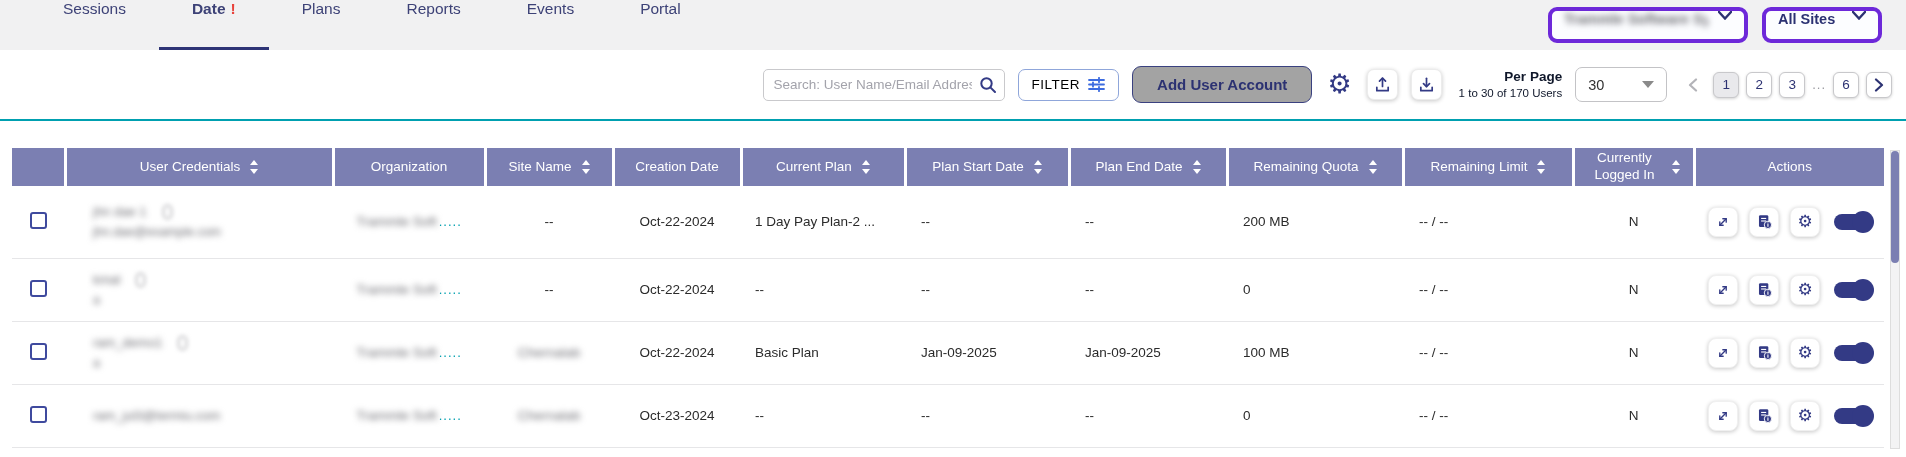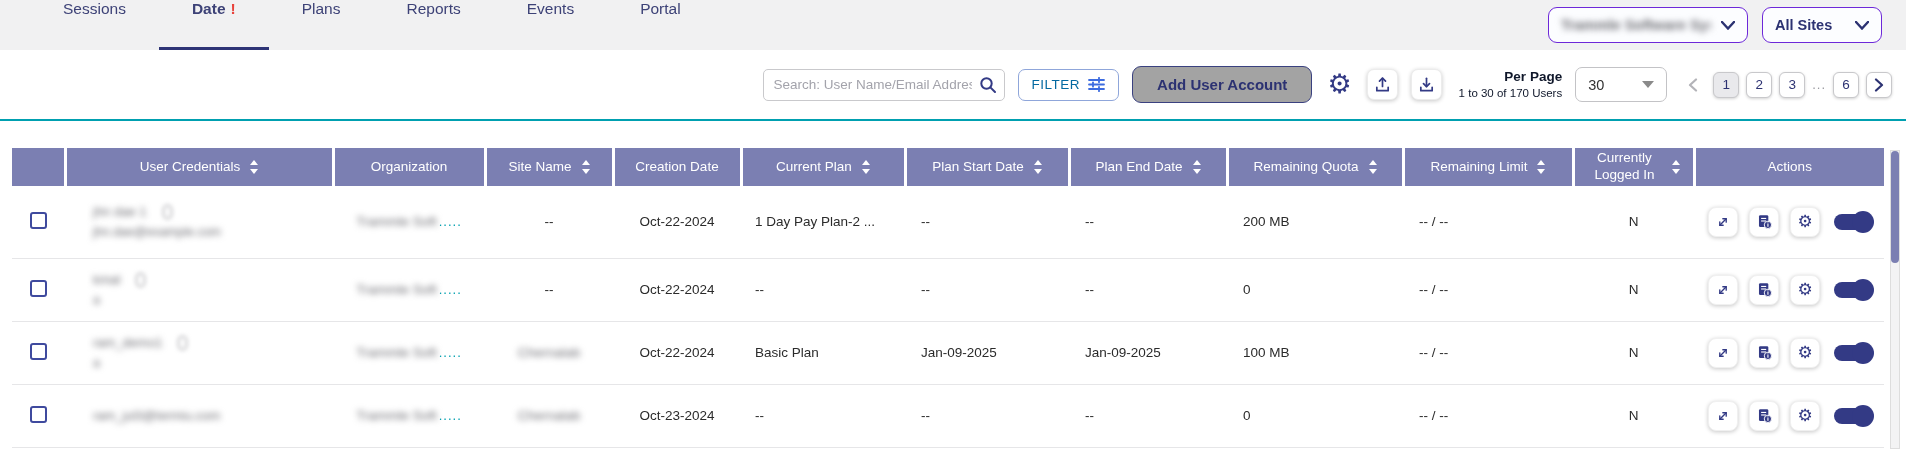--- a/index.html
+++ b/index.html
@@ -8,38 +8,38 @@
 
   
   .tabbar { height:50px; background:#f1f1f2; display:flex; align-items:stretch;
     padding:0 24px 0 30px; }
   .tabs { display:flex; align-items:stretch; }
   .tab { display:flex; align-items:flex-start; padding:0 33px; font-size:15.5px;
     color:#3d4277; cursor:pointer; border-bottom:3px solid transparent; font-weight:500; }
   .tab.active { font-weight:700; border-bottom-color:#2e3476; }
   .tab .excl { color:#e8433c; font-weight:700; margin-left:5px; }
   .top-selects { margin-left:auto; display:flex; align-items:center; gap:14px; }
-  .select-pill { height:36px; border:1px solid #6d28d9; border-radius:9px; background:#fcfdff;
-    display:flex; align-items:center; padding:0 12px; color:#2c3272; font-size:14.5px;
+  .select-pill { height:36px; border:4px solid #6d28d9; border-radius:9px; background:#fcfdff;
+    display:flex; padding:0 12px; color:#2c3272; font-size:14.5px;
     font-weight:700; cursor:pointer; }
   .select-pill .val { flex:1; white-space:nowrap; overflow:hidden; }
   .select-pill.org { width:200px; }
   .select-pill.sites { width:120px; }
   .chev { margin-left:10px; flex:0 0 auto; }
 
   
   .toolbar { height:71px; background:#fff; border-bottom:2px solid #00a0b0;
     display:flex; align-items:center; justify-content:flex-end; padding-right:14px; gap:13px; }
   .search-box { position:relative; width:242px; }
   .search-box input { width:100%; height:32px; border:1px solid #c9c9cc; border-radius:5px;
     padding:0 32px 0 10px; font-size:13.5px; color:#444; font-family:inherit; }
   .search-box input::placeholder { color:#a3a3ab; }
   .search-box .mag { position:absolute; right:8px; top:7px; }
   .filter-btn { height:32px; display:flex; align-items:center; gap:8px; padding:0 13px;
-    border:1px solid #8fa6da; border-radius:7px; background:#fff; color:#0369a1;
+    border:1px solid #8fa6da; border-radius:7px; background:#fff; color:#000000;
     font-size:13.5px; letter-spacing:.5px; cursor:pointer; font-family:inherit; }
   .add-user-btn { height:37px; padding:0 24px; background:#a3a3a3; border:1px solid #3a4180;
     border-radius:9px; color:#2c3272; font-size:15px; font-weight:700; cursor:pointer;
     font-family:inherit; }
   .gear-plain { font-size:27px; color:#333a85; line-height:1; cursor:pointer; padding:0 2px; }
   .sq-btn { width:31px; height:31px; background:#fff; border:1px solid #ececec; border-radius:7px;
     box-shadow:0 1px 4px rgba(0,0,0,.22); display:flex; align-items:center; justify-content:center;
     cursor:pointer; }
   .perpage-txt { text-align:right; color:#0f172a; line-height:1.25; margin-left:4px; }
   .perpage-txt .l1 { font-size:13.5px; font-weight:700; }

